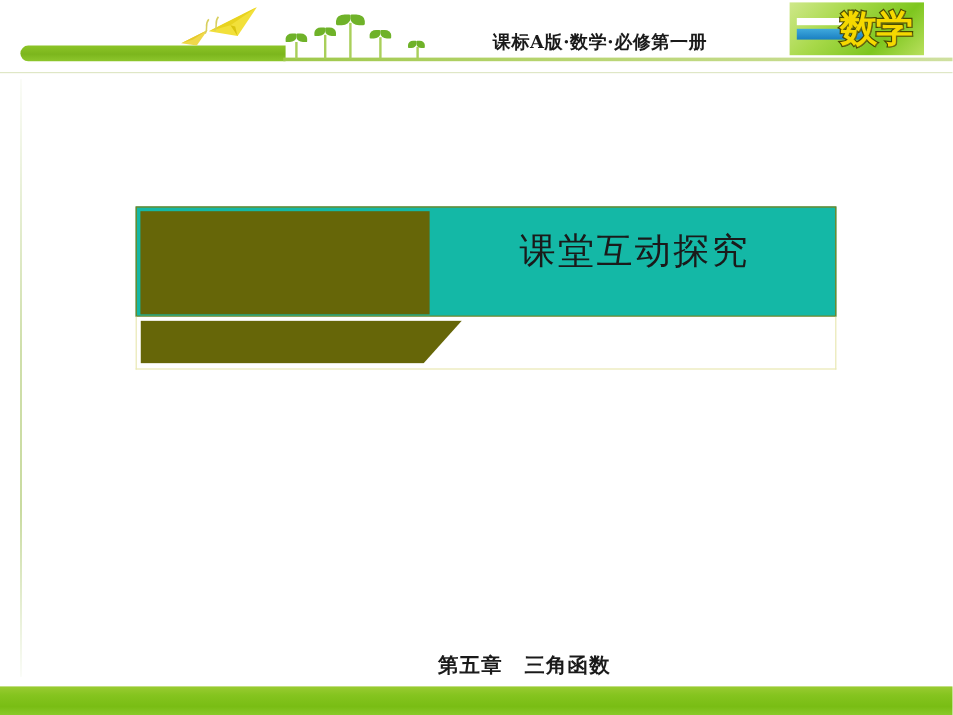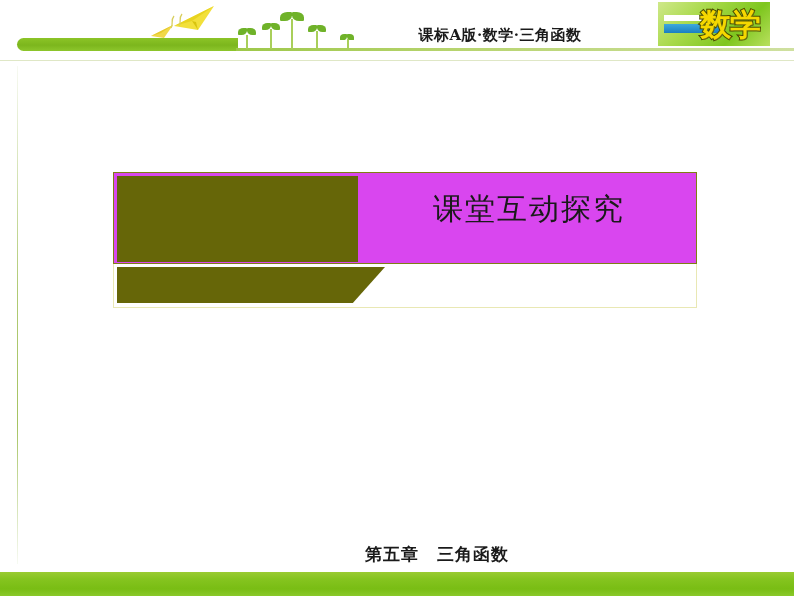--- a/index.html
+++ b/index.html
@@ -135,21 +135,21 @@
     position: absolute;
     left: 113px; top: 172px;
     width: 584px; height: 136px;
   }
   .box-top {
     position: absolute;
     left: 0; top: 0;
     width: 584px; height: 92px;
     box-sizing: border-box;
     border: 1px solid #7f7f14;
-    background: #d946ef;
+    background: #14b8a6;
   }
   .box-top-fill {
     position: absolute;
     left: 3px; top: 3px;
     width: 241px; height: 86px;
     background: #666608;
   }
   .box-top-label {
     position: absolute;
     left: 250px; top: 16px;
@@ -248,21 +248,21 @@
       <div class="leafL" style="left:0px; top:1px; width:9px; height:7px;"></div>
       <div class="leafR" style="left:9px; top:1px; width:9px; height:7px;"></div>
     </div>
 
     <div class="sprout" style="left:340px; top:33px; width:15px; height:16px;">
       <div class="stem" style="height:10px;"></div>
       <div class="leafL" style="left:0px; top:1px; width:7px; height:6px;"></div>
       <div class="leafR" style="left:7px; top:1px; width:7px; height:6px;"></div>
     </div>
 
-    <div class="hdr-title">课标A版·数学·三角函数</div>
+    <div class="hdr-title">课标A版·数学·必修第一册</div>
 
     <div class="logo">
       <div class="bar-white"></div>
       <div class="bar-blue"></div>
       <div class="logo-text">数学</div>
     </div>
   </div>
 
   <div class="left-rule"></div>
 

